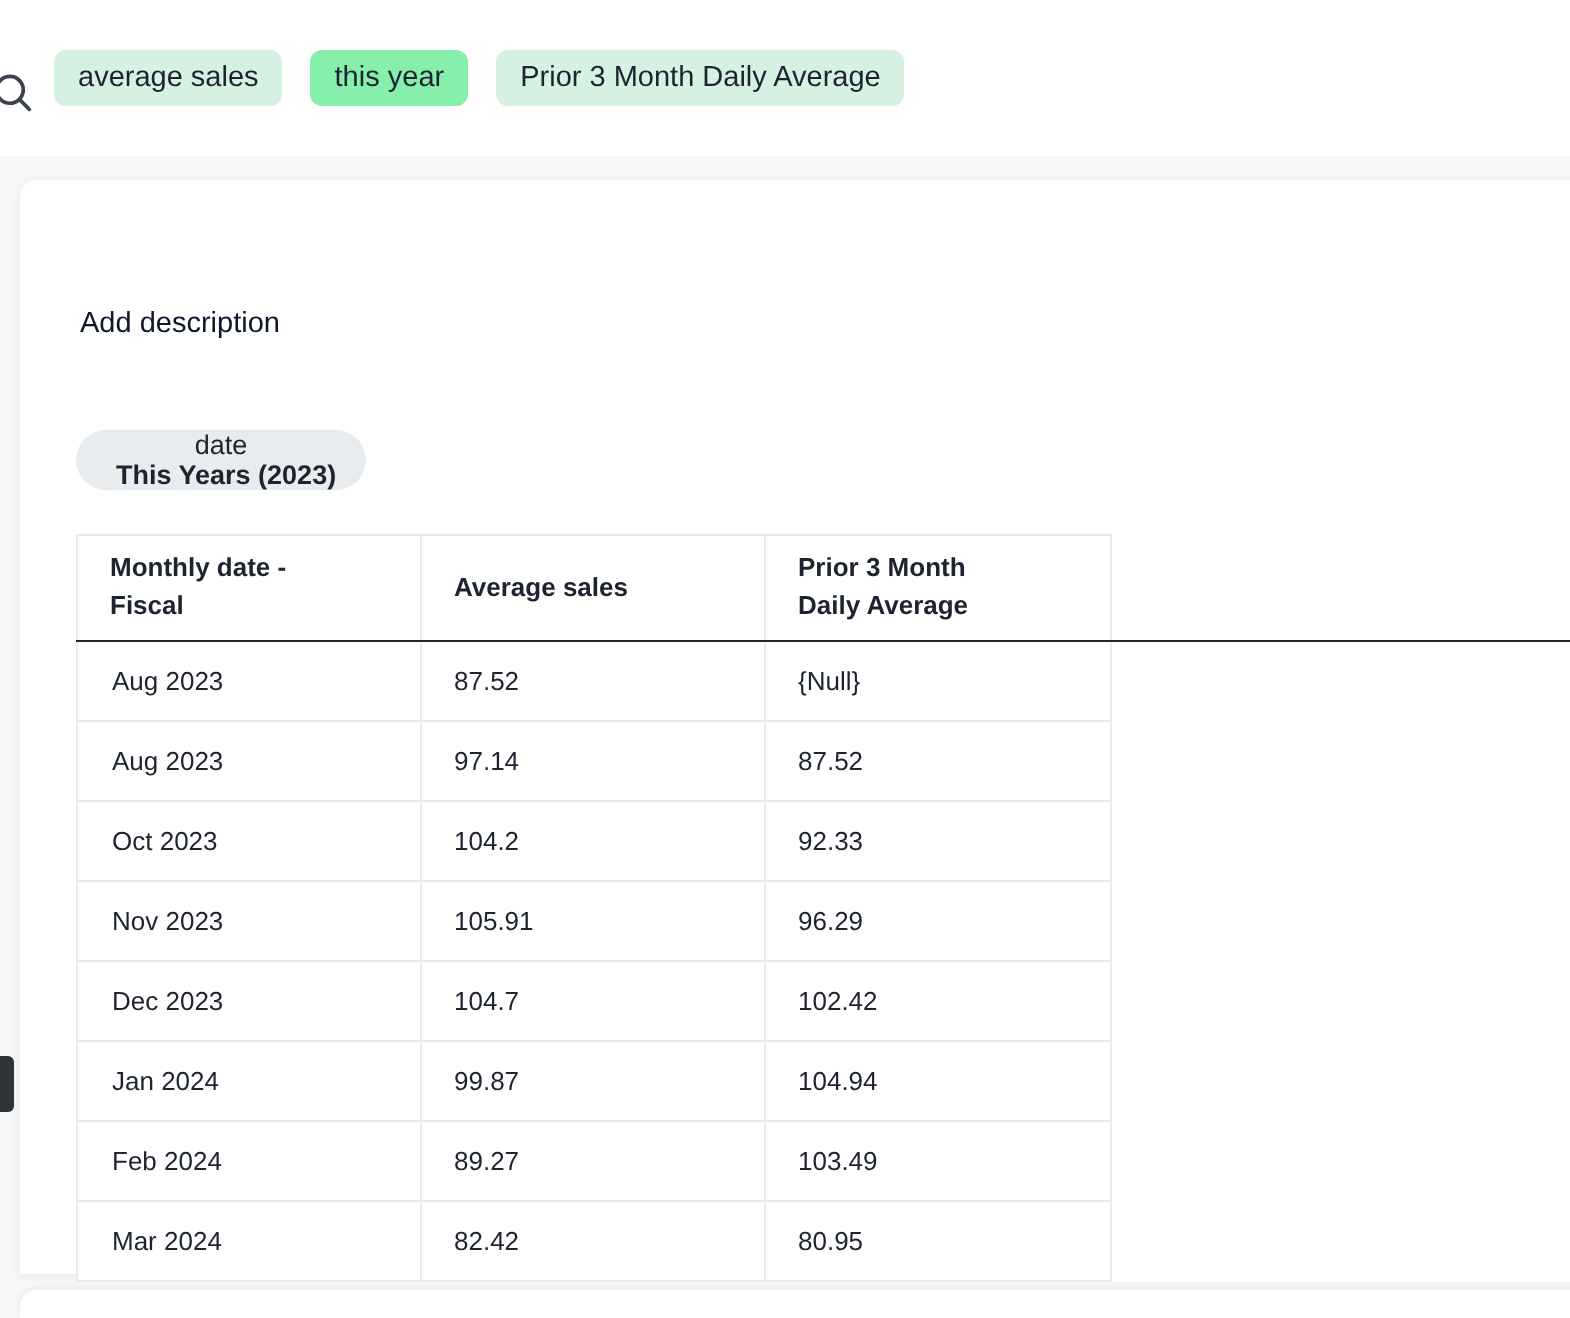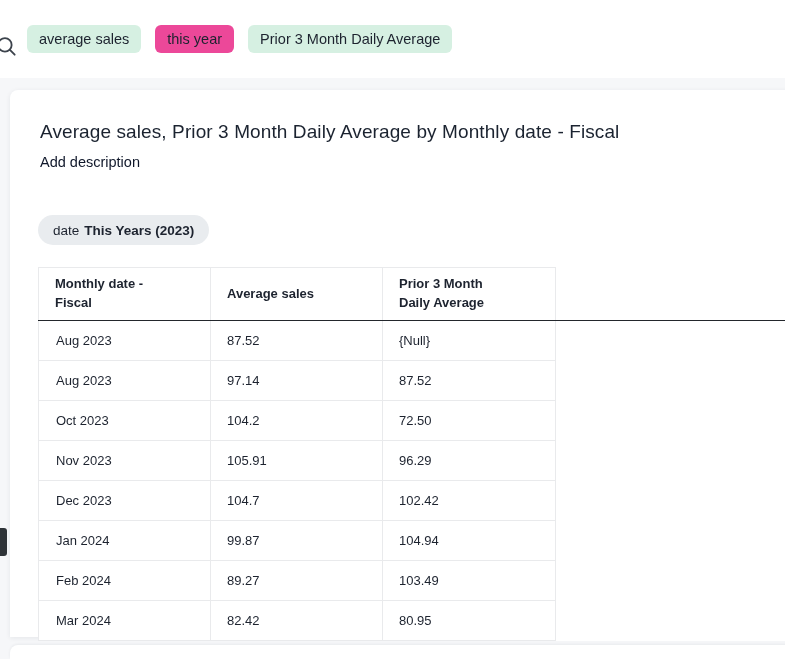--- a/index.html
+++ b/index.html
@@ -7,21 +7,21 @@
 
   
   .topbar{position:absolute;left:0;top:0;width:785px;height:78px;background:#ffffff;display:flex;align-items:center;padding-left:27px;box-sizing:border-box;}
   .search-icon{position:absolute;left:-7px;top:33px;width:26px;height:26px;}
   .token{display:inline-flex;align-items:center;height:28px;padding:0 12px;border-radius:6px;margin-right:14px;font-size:14.5px;color:#1d232f;white-space:nowrap;cursor:default;}
 
   
   .card{position:absolute;left:10px;top:90px;width:790px;height:547px;background:#ffffff;border-radius:8px 8px 0 0;box-shadow:0 1px 5px rgba(25,39,52,0.08);box-sizing:border-box;}
   .card-title{position:absolute;left:30px;top:31px;font-size:19px;font-weight:500;color:#1b2330;letter-spacing:.1px;margin:0;}
   .card-desc{position:absolute;left:30px;top:64px;font-size:14.5px;color:#0f172a;cursor:text;}
-  .filter-chip{position:absolute;left:28px;top:125px;display:inline-flex;align-items:center;height:30px;padding:0 15px;background:#e9ecef;border-radius:16px;font-size:13.5px;color:#1d232f;white-space:nowrap;cursor:pointer;}
+  .filter-chip{position:absolute;left:28px;top:125px;display:inline-flex;align-items:center;height:30px;padding:0 15px;background:#e9ecef;border-radius:16px;font-size:13.5px;color:#1d232f;white-space:nowrap;cursor:pointer;flex-direction:column;}
   .filter-chip b{font-weight:700;margin-left:5px;text-align:center;}
 
   
   .tbl-wrap{position:absolute;left:28px;top:177px;width:762px;}
   table{border-collapse:collapse;table-layout:fixed;width:752px;font-size:13px;color:#1d232f;}
   thead th{height:53px;font-weight:700;text-align:left;vertical-align:middle;padding:6px 16px;line-height:1.45;box-sizing:border-box;border-bottom:1.5px solid #23272c;background:#fff;cursor:pointer;}
   thead th.bordered{border-top:1px solid #e9eaec;border-right:1px solid #e9eaec;}
   thead th:first-child{border-left:1px solid #e9eaec;}
   .thw{display:inline-block;}
   .thw.w1{max-width:112px;}
@@ -39,26 +39,25 @@
 <body>
 
 <div id="viewport">
 
   <div class="topbar">
     <svg class="search-icon" viewBox="0 0 24 24" fill="none">
       <circle cx="11" cy="11" r="6.2" stroke="#3c434c" stroke-width="1.7"></circle>
       <line x1="15.6" y1="15.6" x2="20" y2="20" stroke="#3c434c" stroke-width="1.7" stroke-linecap="round"></line>
     </svg>
     <span class="token" style="background: rgb(214, 240, 226);">average sales</span>
-    <span class="token" style="background: #ec4899;">this year</span>
+    <span class="token" style="background: #86efac;">this year</span>
     <span class="token" style="background: rgb(214, 240, 226);">Prior 3 Month Daily Average</span>
   </div>
 
   <div class="card">
-    <h1 class="card-title">Average sales, Prior 3 Month Daily Average by Monthly date - Fiscal</h1>
     <div class="card-desc">Add description</div>
 
     <div class="filter-chip">
       <span>date</span>
       <b>This Years (2023)</b>
     </div>
 
     <div class="tbl-wrap">
       <table>
         <colgroup>
@@ -84,21 +83,21 @@
             </tr>
             <tr>
               <td>Aug 2023</td>
               <td class="num">97.14</td>
               <td class="num">87.52</td>
               <td class="empty-col"></td>
             </tr>
             <tr>
               <td>Oct 2023</td>
               <td class="num">104.2</td>
-              <td class="num">72.50</td>
+              <td class="num">92.33</td>
               <td class="empty-col"></td>
             </tr>
             <tr>
               <td>Nov 2023</td>
               <td class="num">105.91</td>
               <td class="num">96.29</td>
               <td class="empty-col"></td>
             </tr>
             <tr>
               <td>Dec 2023</td>

